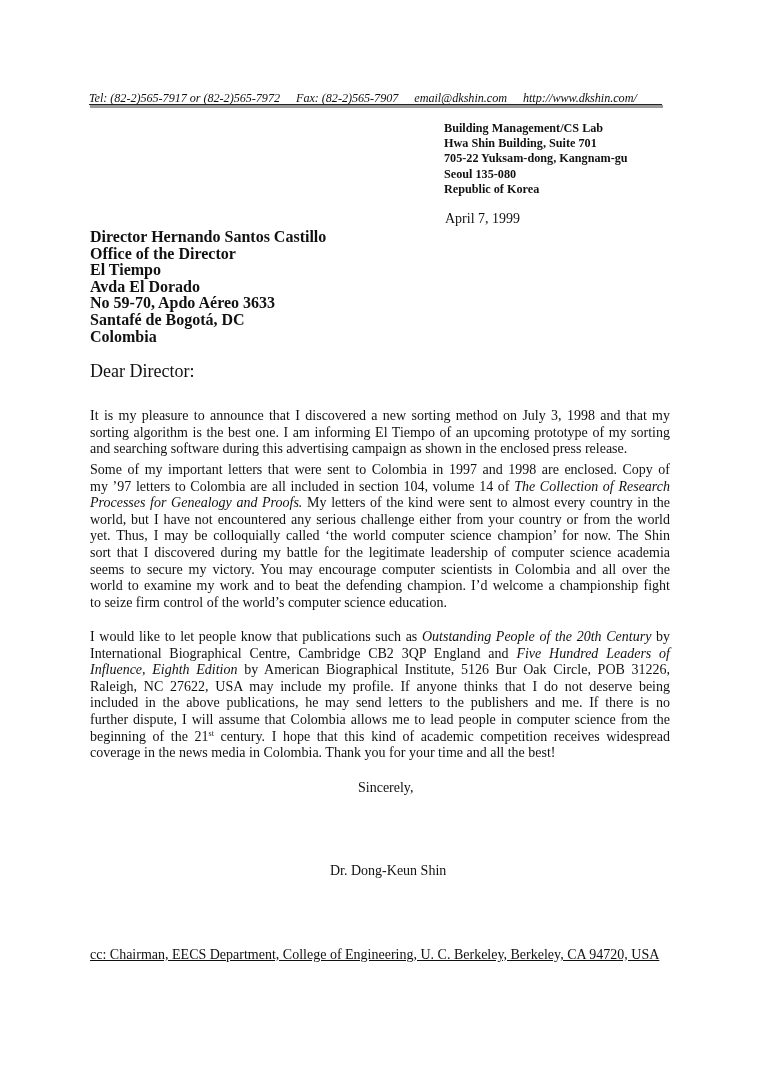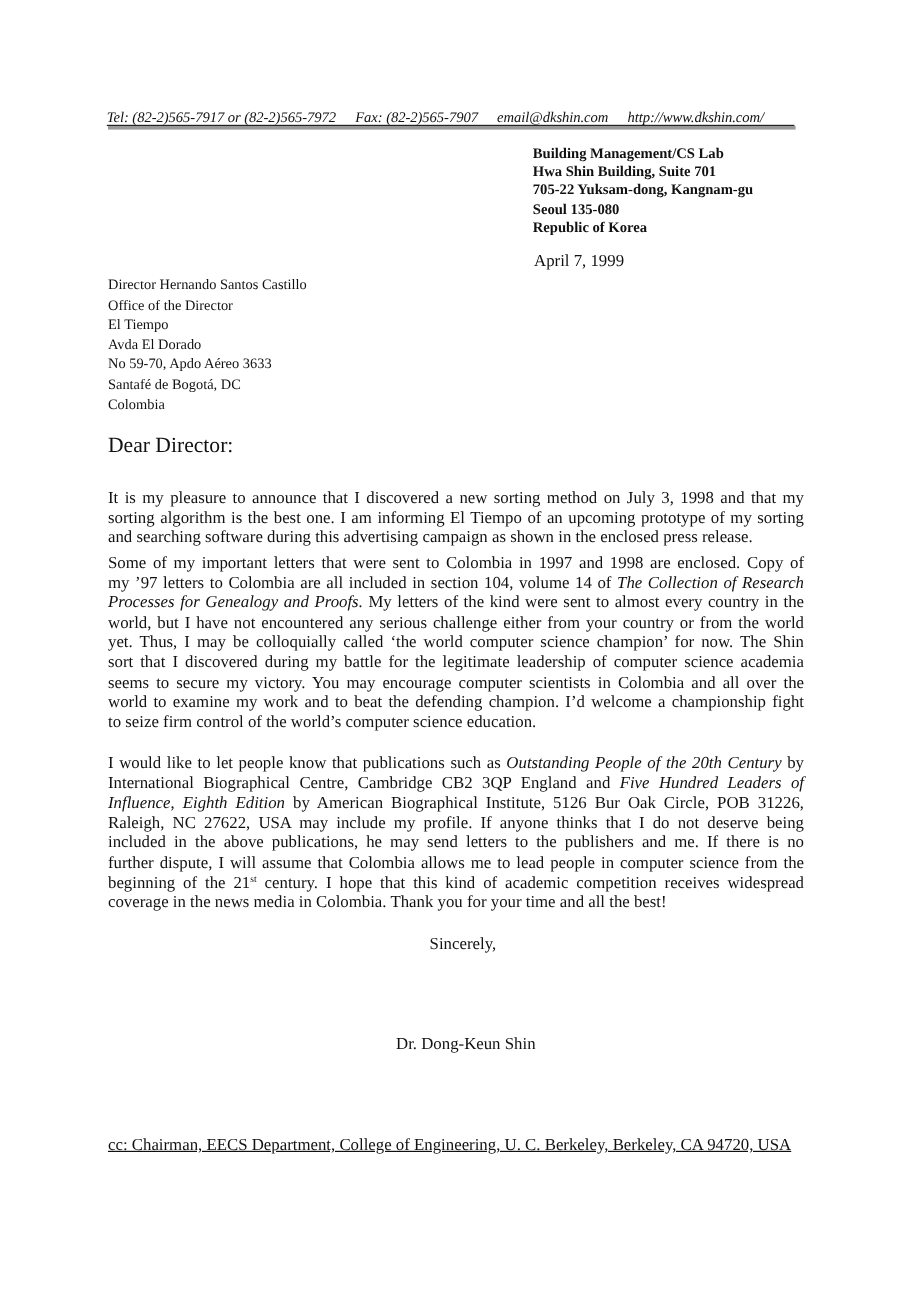--- a/index.html
+++ b/index.html
@@ -67,22 +67,23 @@
       left: 445px;
       top: 210px;
       font-size: 14px;
       line-height: 18px;
     }
 
     .recipient-block {
       position: absolute;
       left: 90px;
       top: 229px;
-      font-size: 12px;
+      font-size: 16px;
       line-height: 16.6px;
+      font-weight: bold;
     }
     .recipient-block div { white-space: nowrap; }
 
     .salutation {
       position: absolute;
       left: 90px;
       top: 362px;
       font-size: 18px;
       line-height: 18px;
     }

